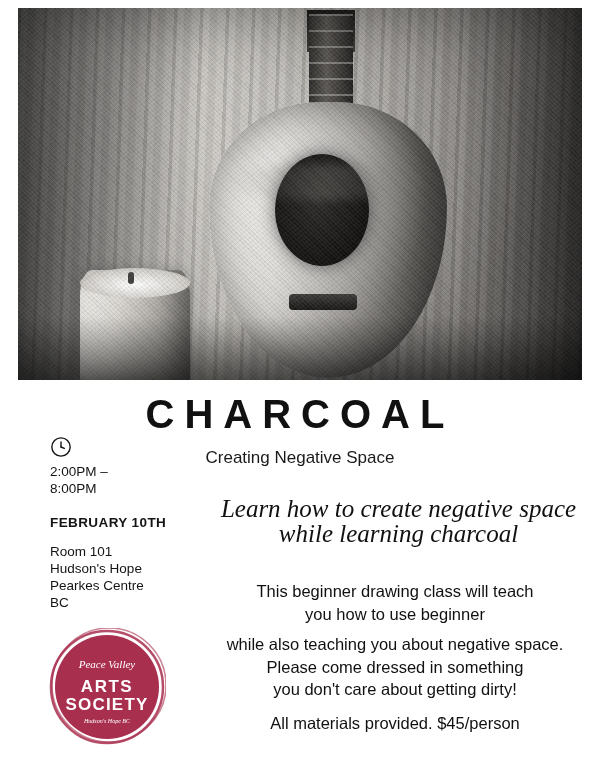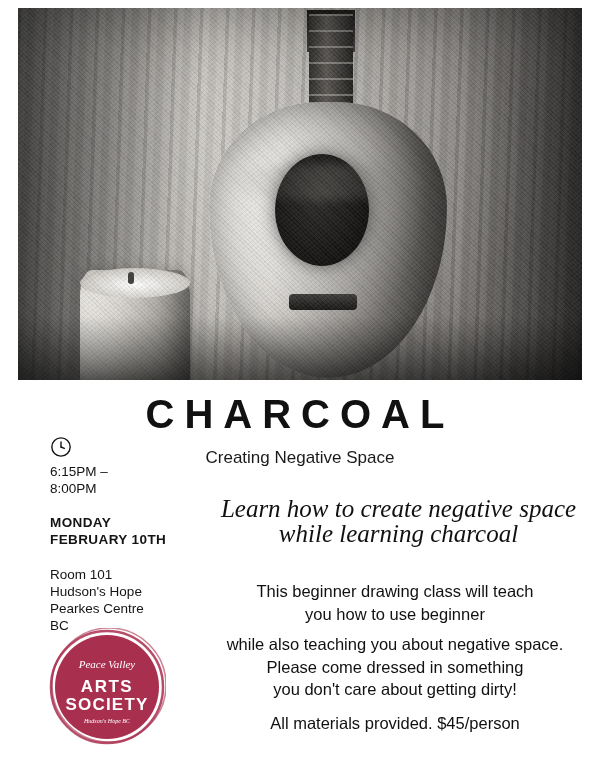--- a/index.html
+++ b/index.html
@@ -223,21 +223,21 @@
     line-height: 17px;
   }
   .info-date {
     margin-top: 17px;
     font-weight: 700;
     letter-spacing: 0.4px;
     font-size: 13.5px;
     line-height: 17px;
   }
   .info-place {
-    margin-top: 18px;
+    margin-top: 12px;
     font-size: 13.5px;
     line-height: 17px;
   }
 
   
   .logo {
     position: absolute;
     left: 48px;
     top: 628px;
     width: 118px;
@@ -318,25 +318,24 @@
   <div class="clock-icon">
     <svg viewBox="0 0 24 24" width="22" height="22">
       <circle cx="12" cy="12" r="10" fill="none" stroke="#111111" stroke-width="1.5"></circle>
       <line x1="12" y1="12" x2="12" y2="6.6" stroke="#111111" stroke-width="1.5" stroke-linecap="round"></line>
       <line x1="12" y1="12" x2="15.6" y2="13.6" stroke="#111111" stroke-width="1.5" stroke-linecap="round"></line>
     </svg>
   </div>
 
   <div class="info-col">
     <div class="info-time">
-      <div>6:15PM –</div>
+      <div>2:00PM –</div>
       <div>8:00PM</div>
     </div>
     <div class="info-date">
-      <div>MONDAY</div>
       <div>FEBRUARY 10TH</div>
     </div>
     <div class="info-place">
       <div>Room 101</div>
       <div>Hudson's Hope</div>
       <div>Pearkes Centre</div>
       <div>BC</div>
     </div>
   </div>
 

